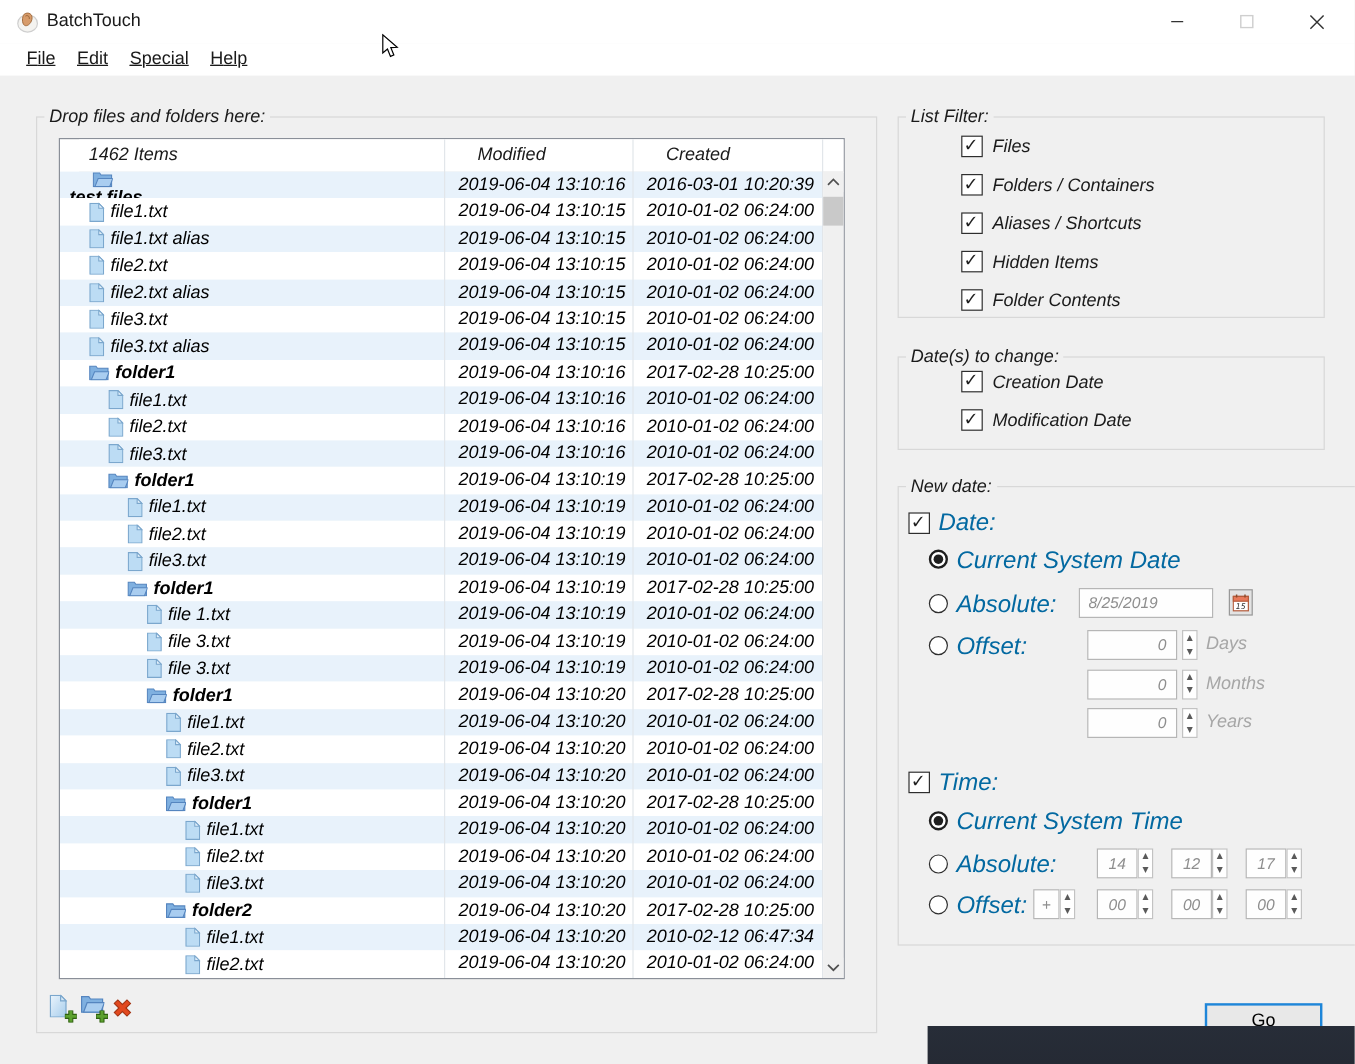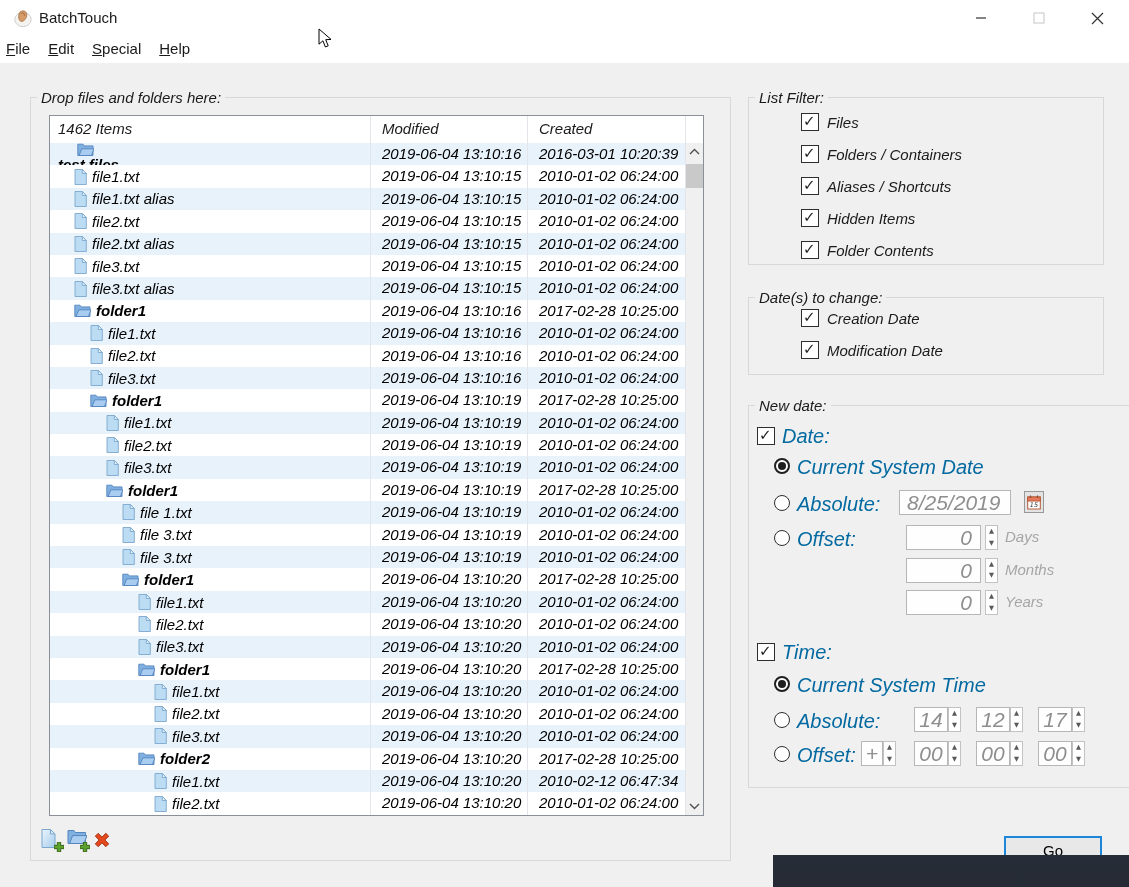--- a/index.html
+++ b/index.html
@@ -7,31 +7,31 @@
        font-family:"Liberation Sans","DejaVu Sans",sans-serif;color:#1a1a1a;
        -webkit-font-smoothing:antialiased;}
   
   .titlebar{position:absolute;left:0;top:0;width:1129px;height:36px;background:#ffffff;}
   .appicon{position:absolute;left:13px;top:8px;width:20px;height:20px;}
   .apptitle{position:absolute;left:39px;top:9px;font-size:15px;color:#1a1a1a;white-space:nowrap;}
   .wbtn{position:absolute;top:0;width:58px;height:36px;display:flex;align-items:center;justify-content:center;}
   .wbtn svg{display:block}
   
   .menubar{position:absolute;left:0;top:36px;width:1129px;height:27px;background:#ffffff;
-           display:flex;align-items:center;padding-left:4px;box-sizing:border-box;}
+           display:flex;align-items:center;padding-left:20px;box-sizing:border-box;text-decoration:underline;}
   .menu-item{font-size:15px;padding:2px 10px 4px 2px;margin-right:6px;color:#1a1a1a;}
   .menu-item u{text-decoration:underline;}
   
   .grp{position:absolute;border:1px solid #d8d8d8;box-sizing:border-box;font-style:italic;}
   .glabel{position:absolute;top:-10px;left:6px;background:#f0f0f0;padding:0 4px;font-size:15px;
           line-height:19px;color:#1a1a1a;white-space:nowrap;}
   
   .listbox{position:absolute;left:18px;top:17px;width:655px;height:701px;background:#fff;
            border:1px solid #8a8f98;box-sizing:border-box;overflow:hidden;}
-  .lheader{position:absolute;left:0;top:0;right:0;height:27px;background:#fff;border-bottom:1px solid #ececec;}
+  .lheader{position:absolute;left:16px;top:0;right:0;height:27px;background:#fff;border-bottom:1px solid #ececec;}
   .lheader span{position:absolute;top:0;line-height:26px;font-size:15px;color:#1a1a1a;white-space:nowrap;}
   .h-items{left:8px;} .h-mod{left:332px;} .h-cre{left:489px;}
   .vline{position:absolute;top:0;bottom:0;width:1px;background:#e2e6ea;z-index:3;}
   .rows{position:absolute;left:0;top:27px;right:17px;bottom:0;}
   .lrow{position:relative;height:22.4px;width:100%;}
   .lrow.even{background:#e8f2fb;} .lrow.odd{background:#ffffff;}
   .c-name{position:absolute;left:0;top:0;height:22.4px;display:flex;align-items:center;white-space:nowrap;}
   .ficon{display:inline-block;margin-right:5px;line-height:0;}
   .fname{font-size:15px;color:#000;}
   .fname.bold{font-weight:bold;}
@@ -56,21 +56,21 @@
   .radio{position:relative;width:16px;height:16px;border:1px solid #2e2e2e;border-radius:50%;
          background:#fff;box-sizing:border-box;flex:0 0 auto;}
   .radio.sel{border-width:2px;border-color:#1f1f1f;}
   .radio.sel::after{content:"";position:absolute;left:50%;top:50%;width:8px;height:8px;
          margin:-4px 0 0 -4px;border-radius:50%;background:#1f1f1f;}
   
   .ndrow{position:absolute;left:0;right:4px;height:26px;}
   .ndrow .box,.ndrow .radio{position:absolute;top:5px;}
   .ndrow .rlbl{position:absolute;top:3px;font-size:20px;color:#0369a1;white-space:nowrap;}
   .nfield{position:absolute;box-sizing:border-box;height:25px;border:1px solid #b6b6b6;
-          background:#fefefe;color:#8e8e8e;font-size:21px;line-height:23px;}
+          background:#fefefe;color:#8e8e8e;font-size:13px;line-height:23px;}
   .nfield.right{text-align:right;padding-right:8px;}
   .nfield.center{text-align:center;}
   .nfield.left{text-align:left;padding-left:7px;}
   .spin{position:absolute;box-sizing:border-box;width:13px;height:25px;border:1px solid #c2c2c2;
         background:#fff;display:flex;flex-direction:column;}
   .spin div{flex:1;font-size:6.5px;line-height:10.5px;text-align:center;color:#5a5a5a;
         font-family:"DejaVu Sans",sans-serif;}
   .unit{position:absolute;top:3px;font-size:15px;color:#a6a6a6;white-space:nowrap;}
   .calbtn{position:absolute;box-sizing:border-box;width:20px;height:22px;background:#e3e3e3;
           border:1px solid #989898;display:flex;align-items:center;justify-content:center;}

